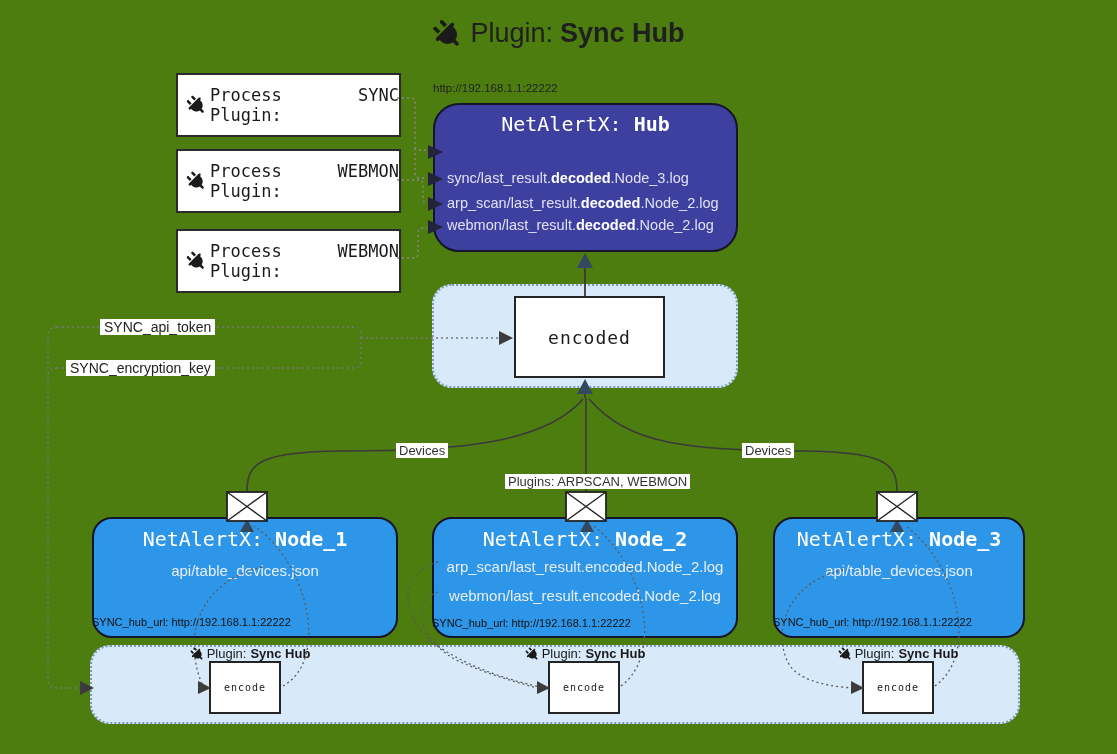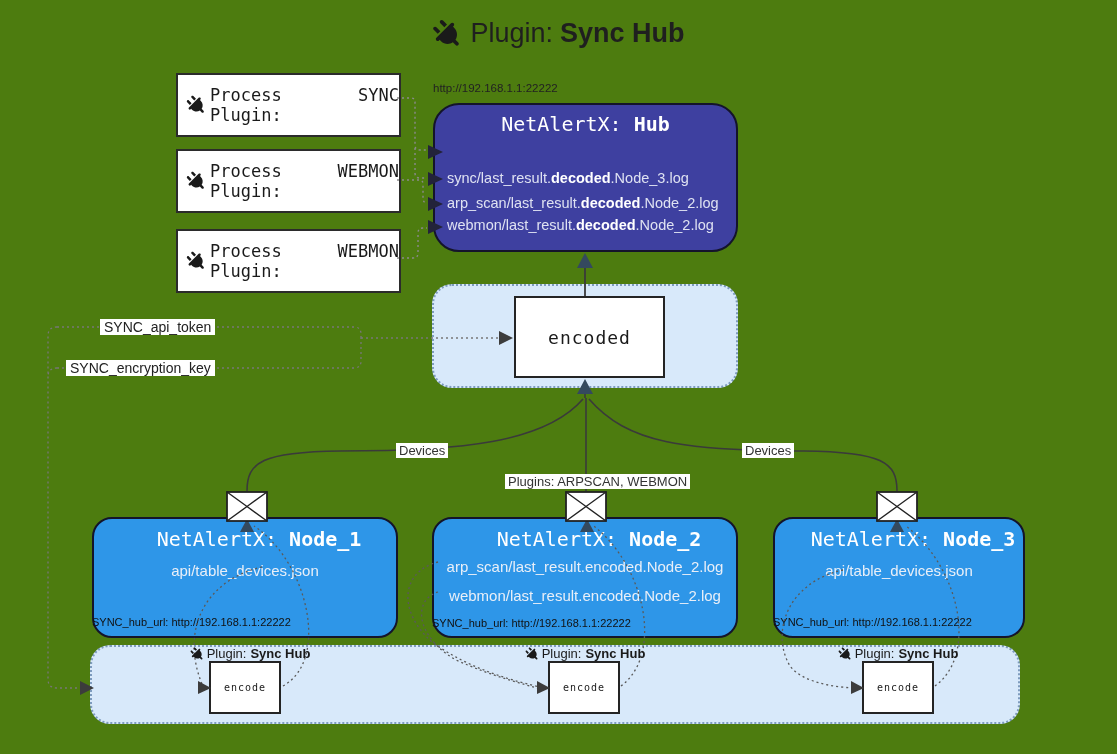--- a/index.html
+++ b/index.html
@@ -37,21 +37,21 @@
 
   
   .wbox{background:#ffffff;border:2px solid #242424;box-sizing:border-box;z-index:2;
         display:flex;align-items:center;justify-content:center;}
   .decode-box{left:514px;top:296px;width:151px;height:82px;font-size:18px;letter-spacing:1px;}
   .encode-box{width:72px;height:53px;font-size:10px;letter-spacing:1px;}
 
   
   .node{top:517px;height:121px;background:#2E96E8;border:2px solid #14142b;border-radius:20px;
         z-index:1;box-sizing:border-box;}
-  .node-title{top:527px;text-align:center;color:#fff;font-size:20px;z-index:2;padding-left:14px;}
+  .node-title{top:527px;text-align:center;color:#fff;font-size:20px;z-index:2;}
   .node-title .bold{font-weight:bold;}
   .node-line{text-align:center;color:#e9eff8;font-size:15px;z-index:2;white-space:nowrap;}
   .node-url{color:#111;font-size:11px;z-index:2;}
 
   
   .lbl{background:#ffffff;font-size:14px;color:#222;z-index:10;padding:0 4px;white-space:nowrap;}
   .edge-lbl{background:#ffffff;font-size:13px;color:#333;z-index:10;padding:0 3px;white-space:nowrap;}
   .enc-lbl{display:flex;align-items:center;justify-content:center;font-size:13px;color:#1a1a1a;
            z-index:6;white-space:nowrap;}
   .enc-lbl .bold{font-weight:bold;margin-left:4px;}

